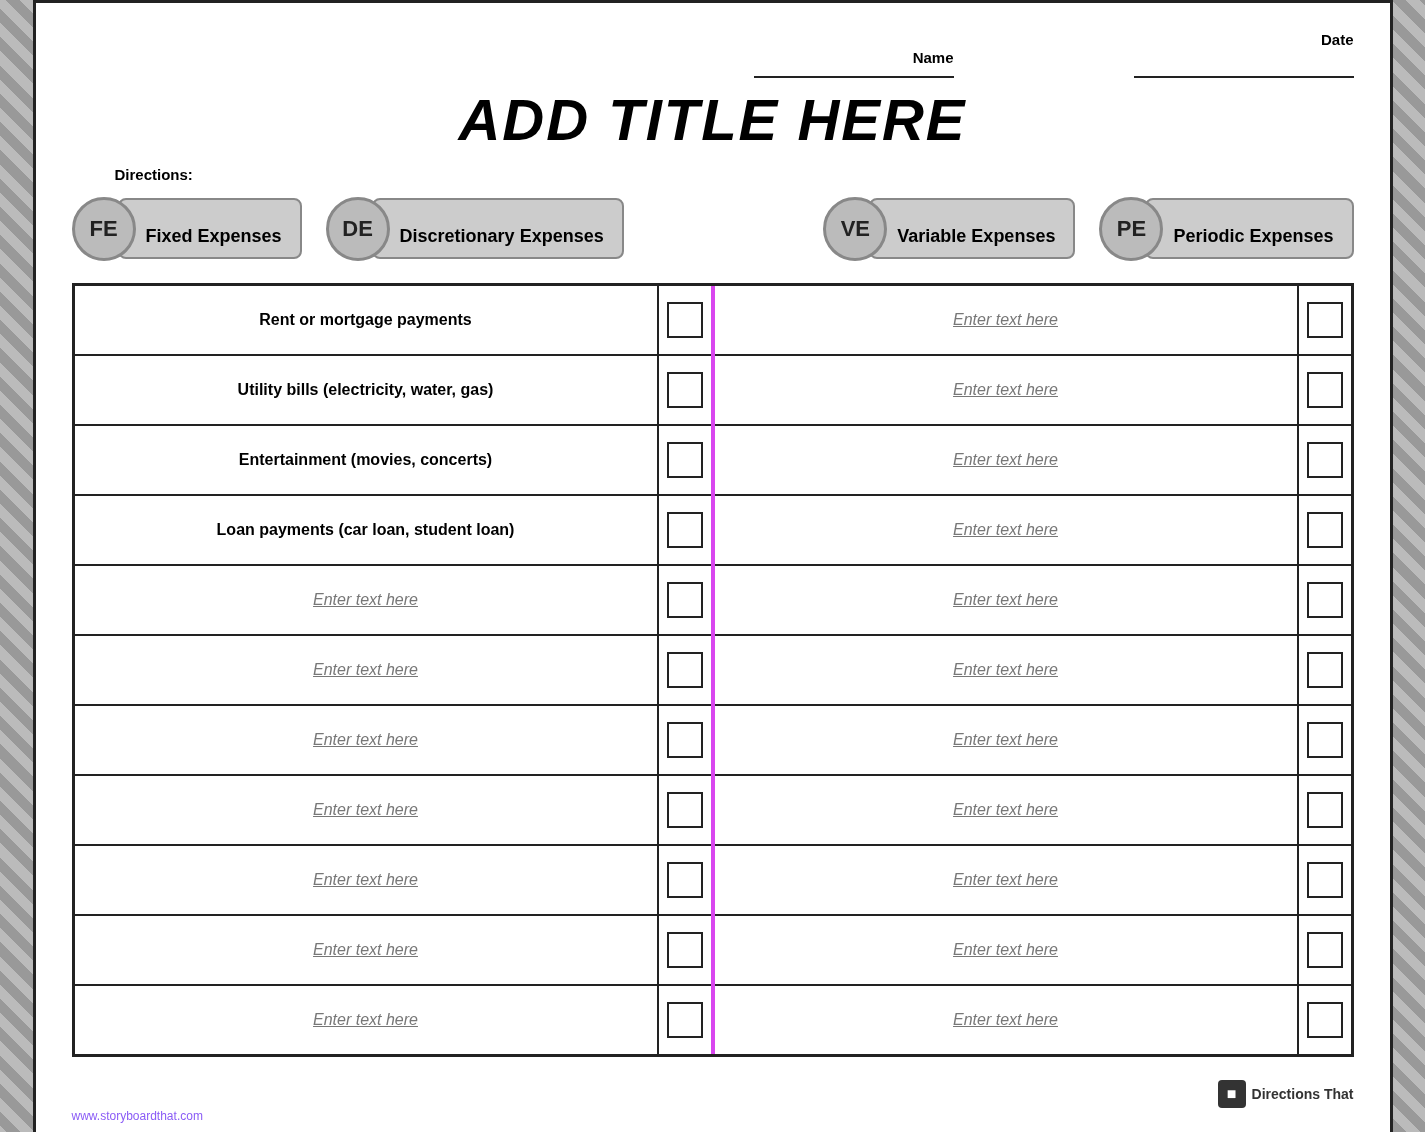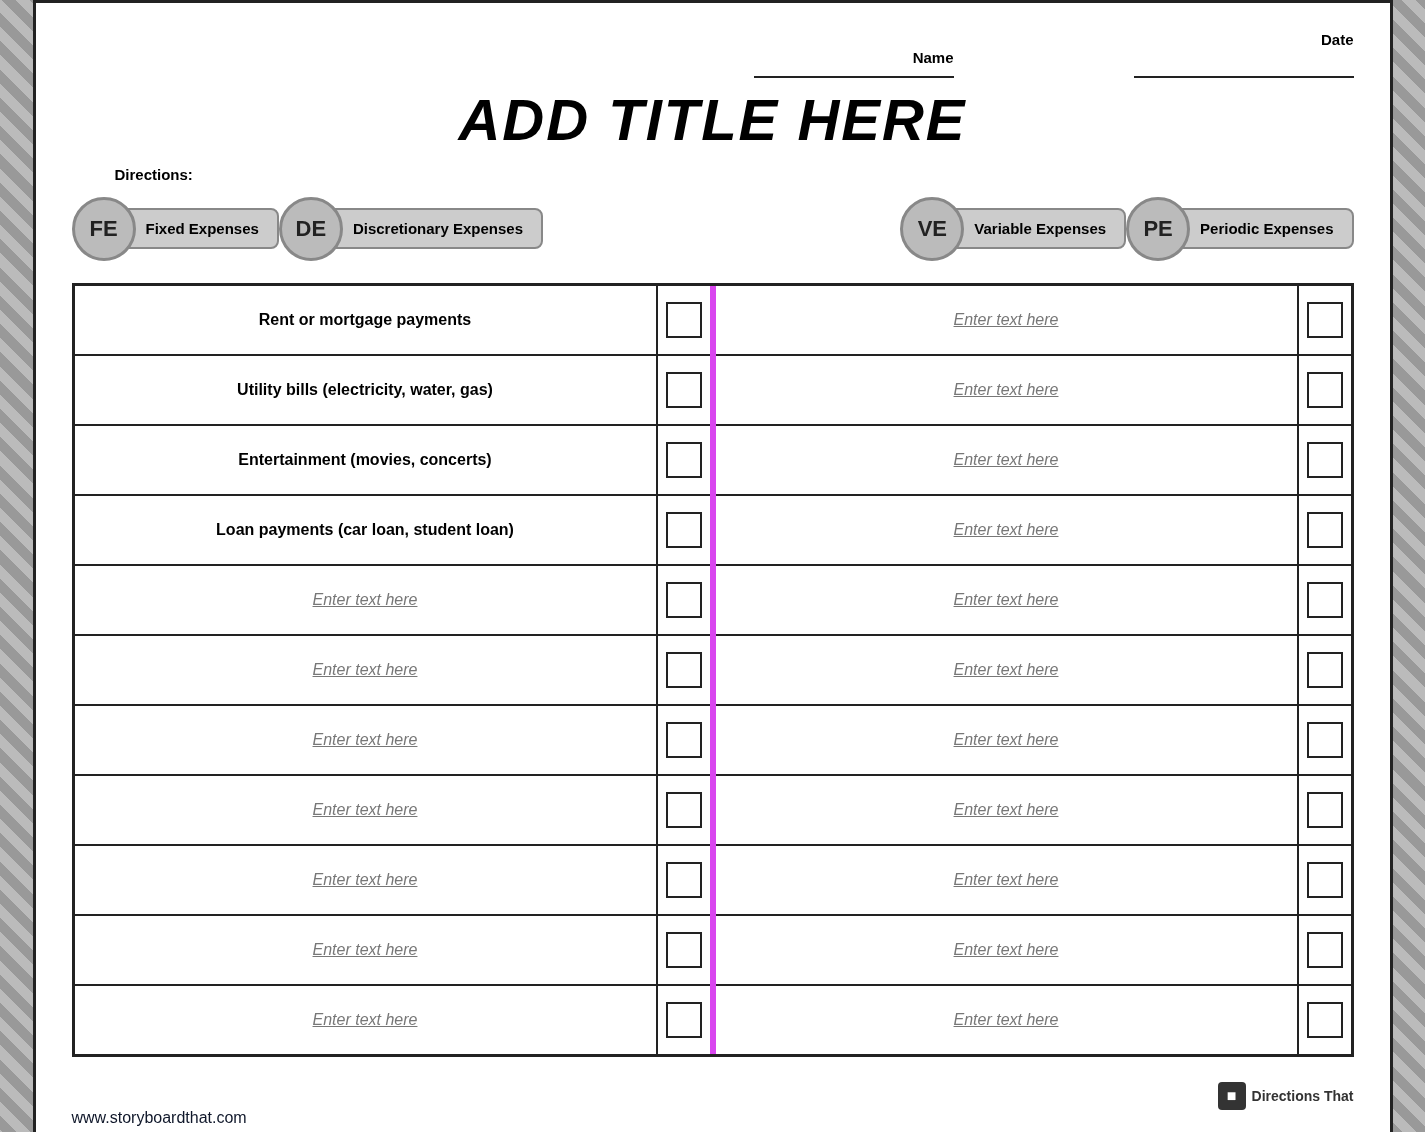--- a/index.html
+++ b/index.html
@@ -97,20 +97,21 @@
       font-size: 15px;
       font-weight: bold;
       margin-bottom: 14px;
       padding-left: 43px;
     }
 
     
     .legend-row {
       display: flex;
       align-items: center;
+      gap: 24px;
       margin-bottom: 22px;
     }
     .legend-item {
       display: flex;
       align-items: center;
       gap: 0;
     }
     .legend-badge {
       width: 64px;
       height: 64px;
@@ -124,40 +125,40 @@
       color: #222;
       border: 3px solid #888;
       flex-shrink: 0;
       z-index: 2;
       position: relative;
     }
     .legend-label-box {
       background: #ccc;
       border: 2px solid #888;
       border-radius: 8px;
-      padding: 10px 18px 10px 26px;
+      padding: 26px 18px 10px 26px;
       margin-left: -18px;
-      font-size: 15px;
+      font-size: 18px;
       font-weight: bold;
       white-space: nowrap;
       z-index: 1;
     }
 
     
     .tables-row {
       display: flex;
       gap: 0;
       border: 3px solid #222;
     }
     .table-col {
       flex: 1;
       border-collapse: collapse;
     }
     .table-col:first-child {
-      border-right: 6px solid #d946ef;
+      border-right: 4px solid #d946ef;
     }
     .expense-row {
       display: flex;
       align-items: center;
       border-bottom: 2px solid #222;
       min-height: 68px;
     }
     .expense-row:last-child {
       border-bottom: none;
     }
@@ -192,22 +193,22 @@
     }
 
     
     .footer {
       display: flex;
       justify-content: space-between;
       align-items: center;
       margin-top: 8px;
     }
     .footer-left {
-      font-size: 16px;
-      color: #0f172a;
+      font-size: 12px;
+      color: #8b5cf6;
       margin-top: 44px;
     }
     .footer-right {
       font-size: 14px;
       font-weight: bold;
       color: #333;
       display: flex;
       align-items: center;
       gap: 6px;
     }

